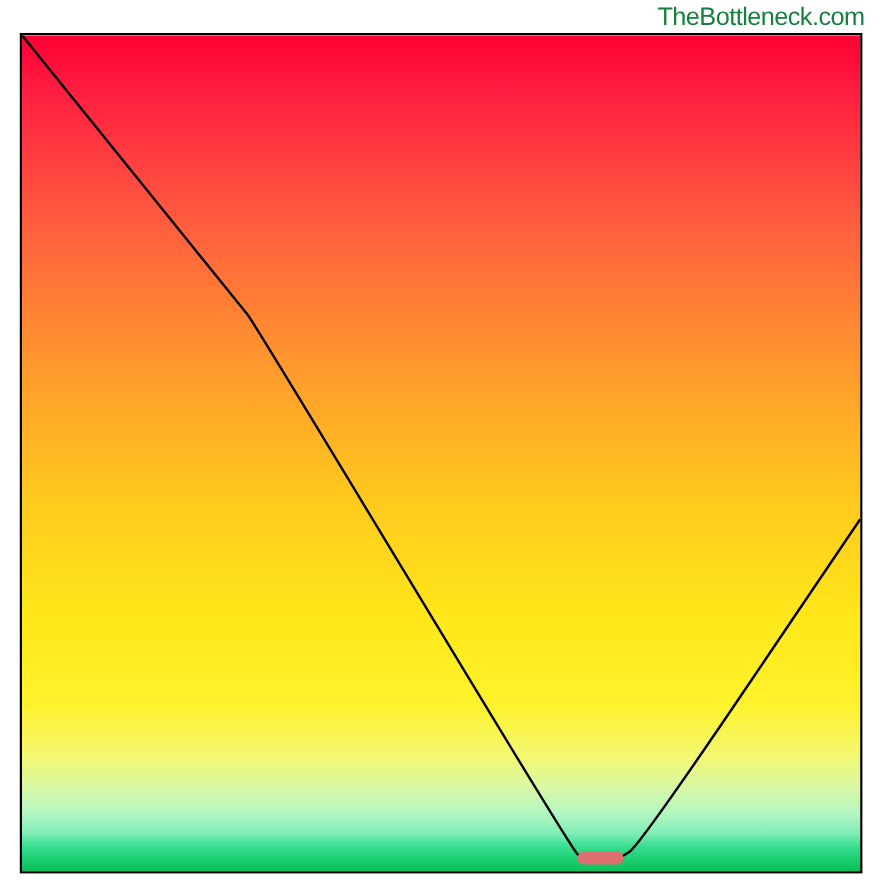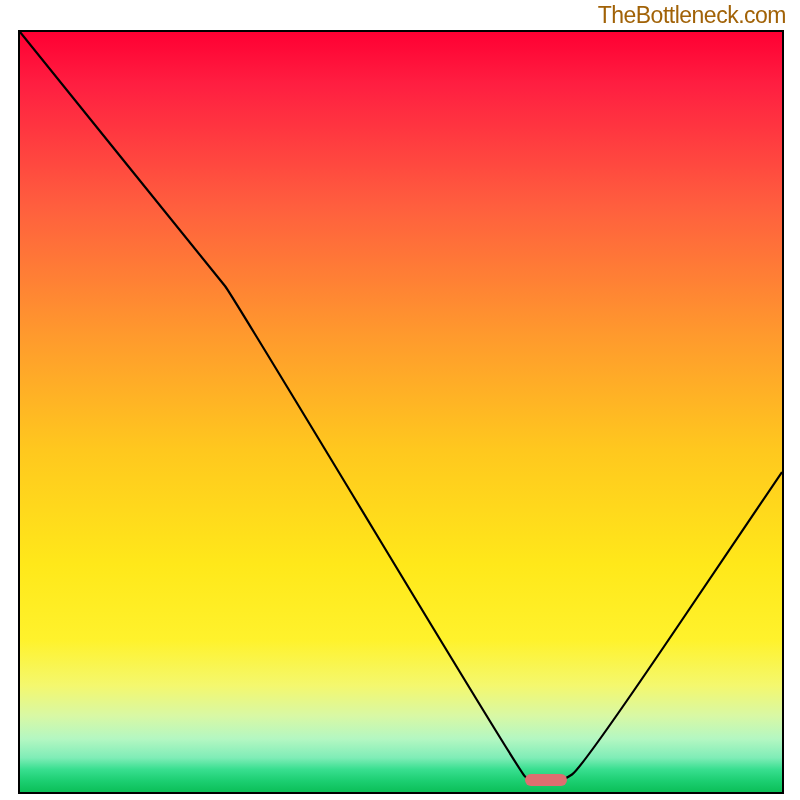--- a/index.html
+++ b/index.html
@@ -10,21 +10,21 @@
     background: #ffffff;
     font-family: Arial, Helvetica, sans-serif;
     overflow: hidden;
   }
   .watermark {
     position: absolute;
     top: 2px;
     right: 14px;
     font-size: 23px;
     font-weight: 400;
-    color: #a16207;
+    color: #15803d;
     letter-spacing: -0.5px;
     z-index: 50;
   }
   .plot-frame {
     position: absolute;
     top: 30px;
     left: 18px;
     width: 766px;
     height: 764px;
     border: 2px solid #000;

